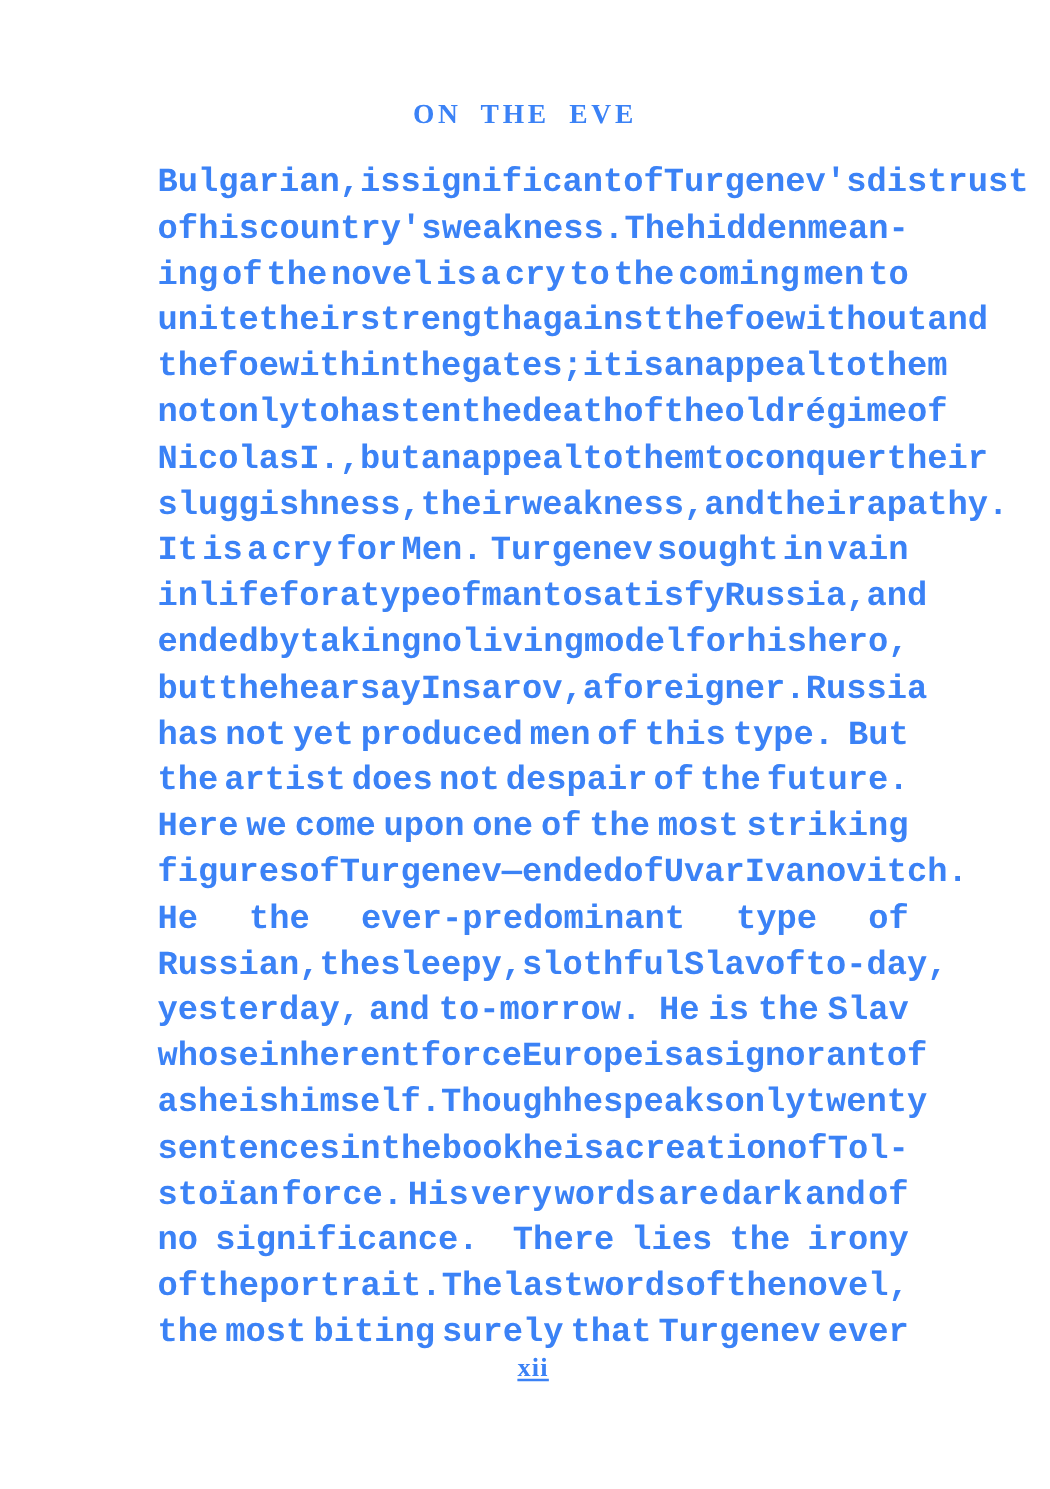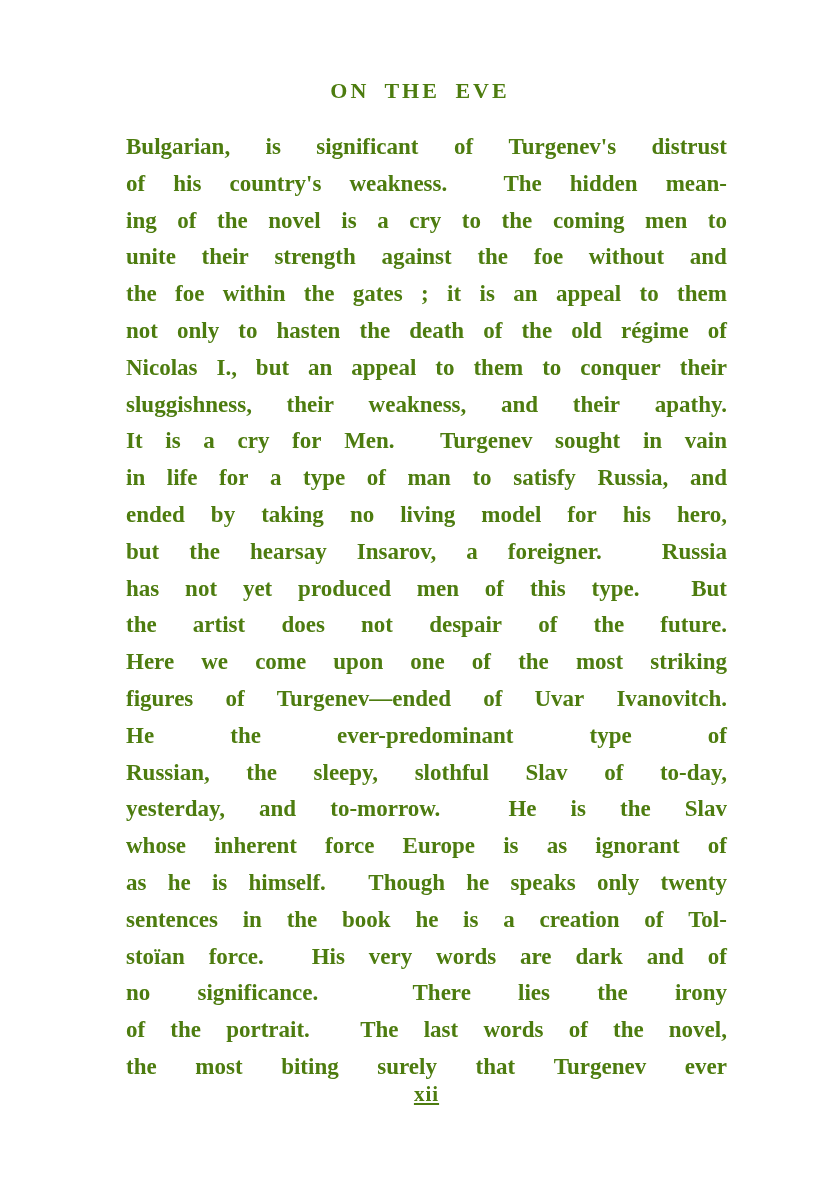--- a/index.html
+++ b/index.html
@@ -5,21 +5,21 @@
   html, body {
     margin: 0;
     padding: 0;
     background: #ffffff;
   }
   .page {
     position: relative;
     width: 840px;
     height: 1191px;
     background: #ffffff;
-    color: #4d7c0f;
+    color: #3b82f6;
     font-family: "Liberation Serif", "DejaVu Serif", serif;
     overflow: hidden;
   }
   .running-header {
     position: absolute;
     top: 78px;
     left: 0;
     width: 840px;
     text-align: center;
     font-size: 22px;
@@ -31,23 +31,24 @@
     position: absolute;
     top: 129px;
     left: 126px;
     width: 601px;
   }
   .text-line {
     display: flex;
     justify-content: space-between;
     line-height: 36.8px;
     height: 36.8px;
-    font-size: 23px;
+    font-size: 27px;
     font-weight: 700;
     white-space: pre;
+    font-family: Liberation Mono, monospace;
   }
   .text-line span {
     display: inline-block;
   }
   .folio {
     position: absolute;
     top: 1082px;
     left: 126px;
     width: 601px;
     text-align: center;

